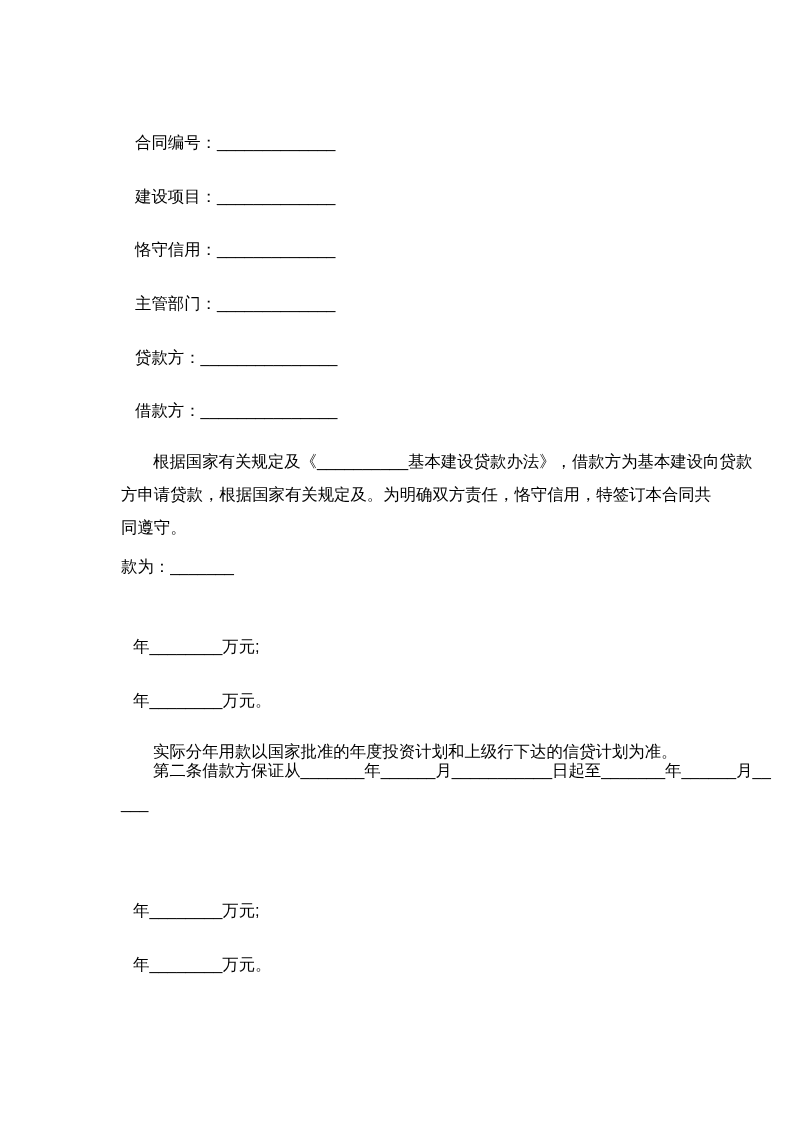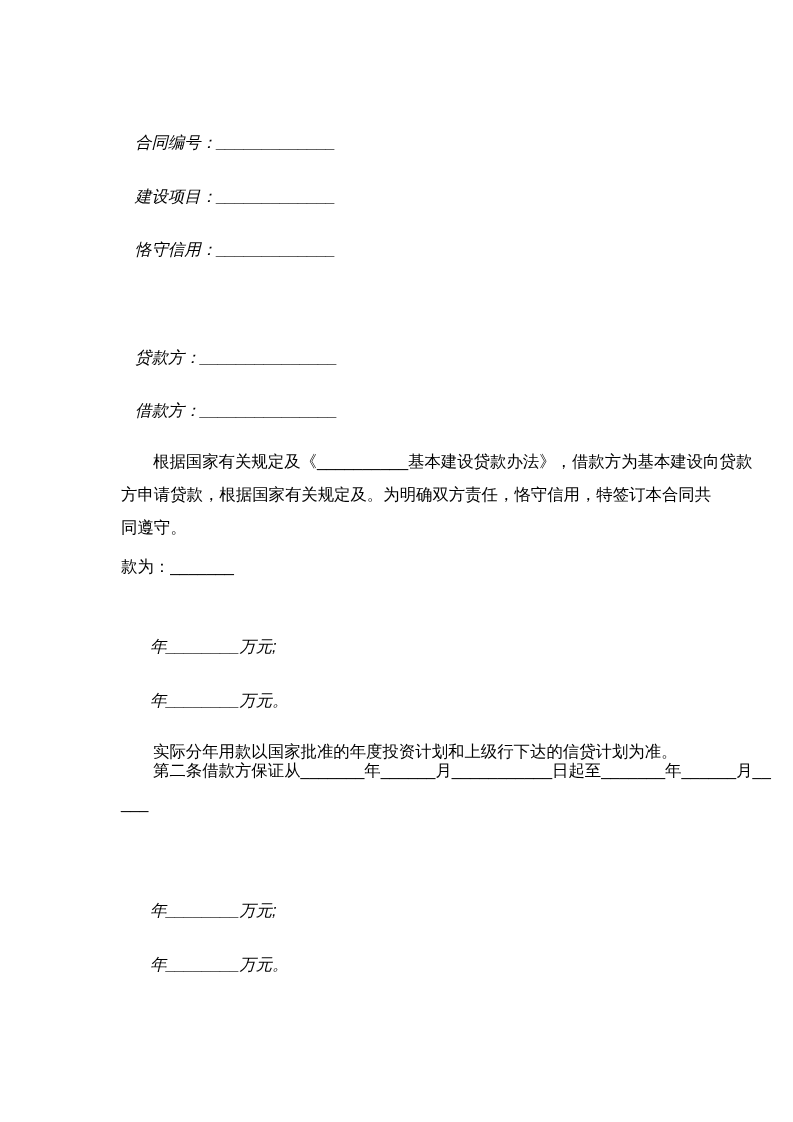--- a/index.html
+++ b/index.html
@@ -14,46 +14,46 @@
     background: #ffffff;
     color: #000000;
     font-family: "Liberation Sans", "DejaVu Sans", sans-serif;
     font-size: 16.4px;
     line-height: 33px;
     overflow: hidden;
   }
   .tline {
     position: absolute;
     white-space: pre;
-    font-style: italic;
   }
   .para {
     position: absolute;
     width: 625px;
   }
   .para .pline {
     white-space: pre;
     margin-left: 28px;
   }
   .ind {
     text-indent: 32px;
   }
   
   .lx-label { left: 135px; }
-  .lx-year  { left: 150px; }
+  .lx-year  { left: 133px; }
   .lx-body  { left: 93px;  }
 </style>
 </head>
 <body>
 
 <div class="page">
 
   <div class="tline lx-label" style="top:126px">合同编号：_____________</div>
   <div class="tline lx-label" style="top:180px">建设项目：_____________</div>
   <div class="tline lx-label" style="top:233px">恪守信用：_____________</div>
+  <div class="tline lx-label" style="top:287px">主管部门：_____________</div>
   <div class="tline lx-label" style="top:341px">贷款方：_______________</div>
   <div class="tline lx-label" style="top:394px">借款方：_______________</div>
 
   <div class="para lx-body" style="top:445px">
     <div class="pline ind">根据国家有关规定及《__________基本建设贷款办法》，借款方为基本建设向贷款</div>
     <div class="pline">方申请贷款，根据国家有关规定及。为明确双方责任，恪守信用，特签订本合同共</div>
     <div class="pline">同遵守。</div>
   </div>
 
   <div class="para lx-body" style="top:550px">

